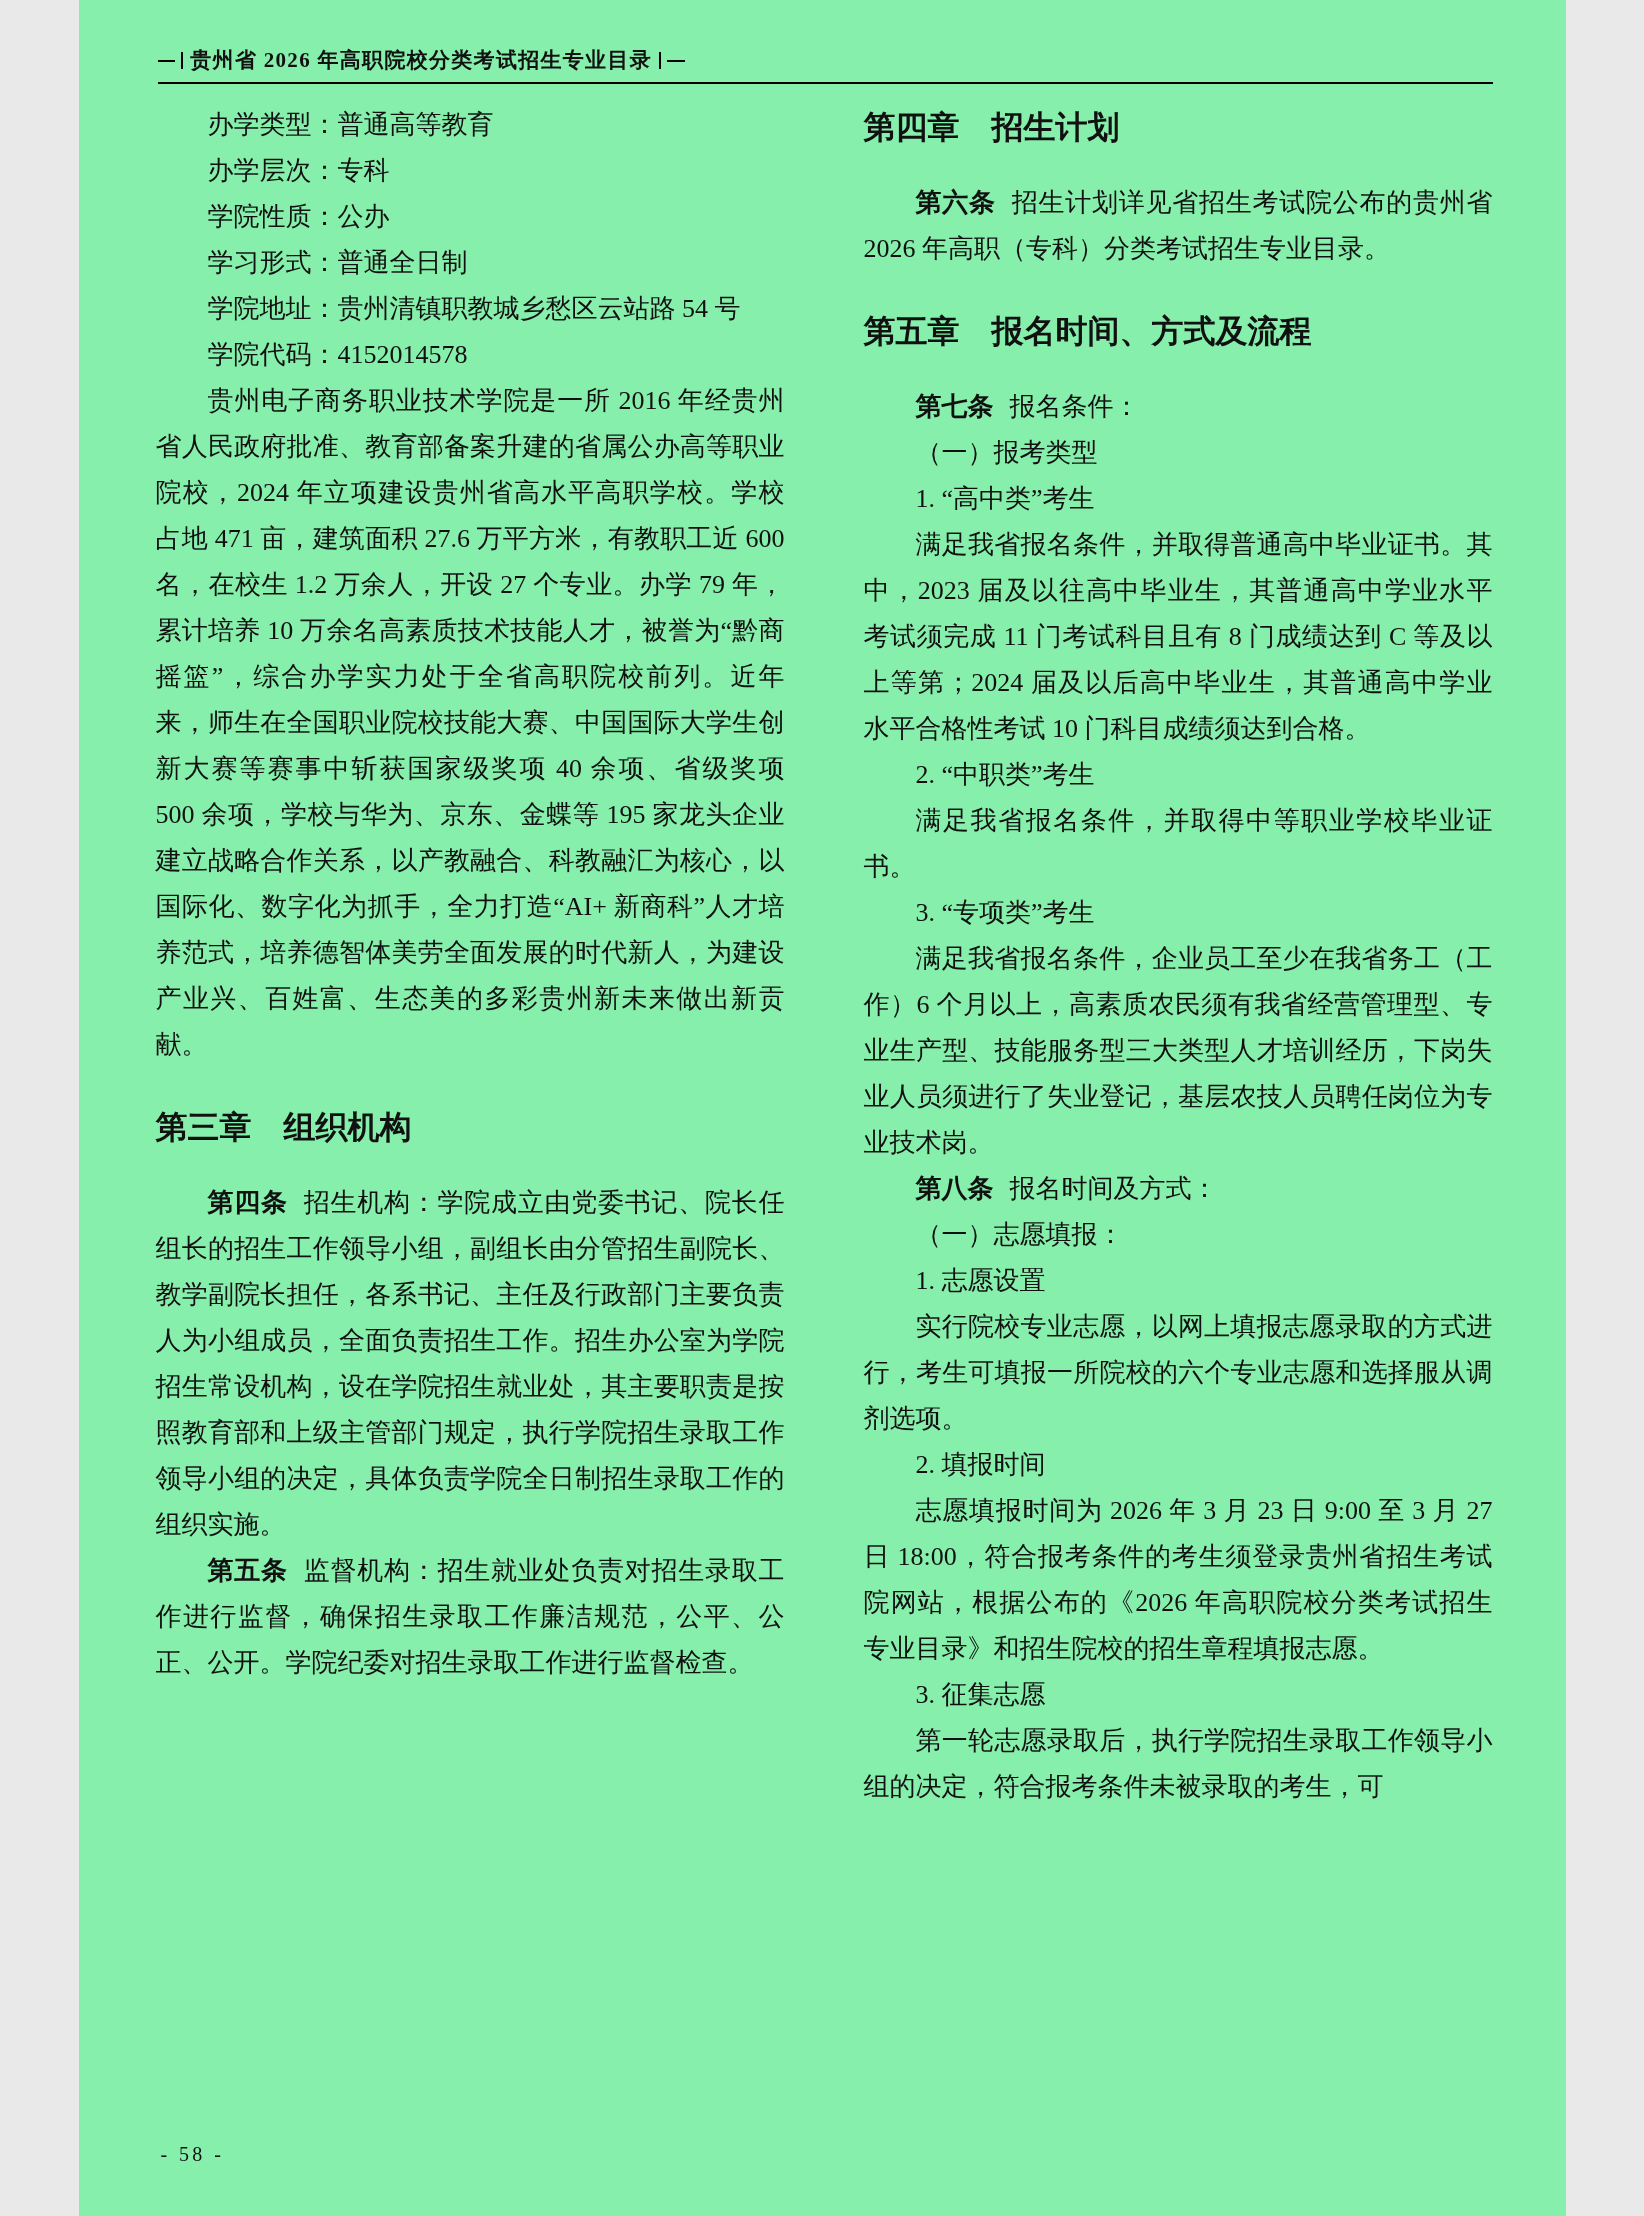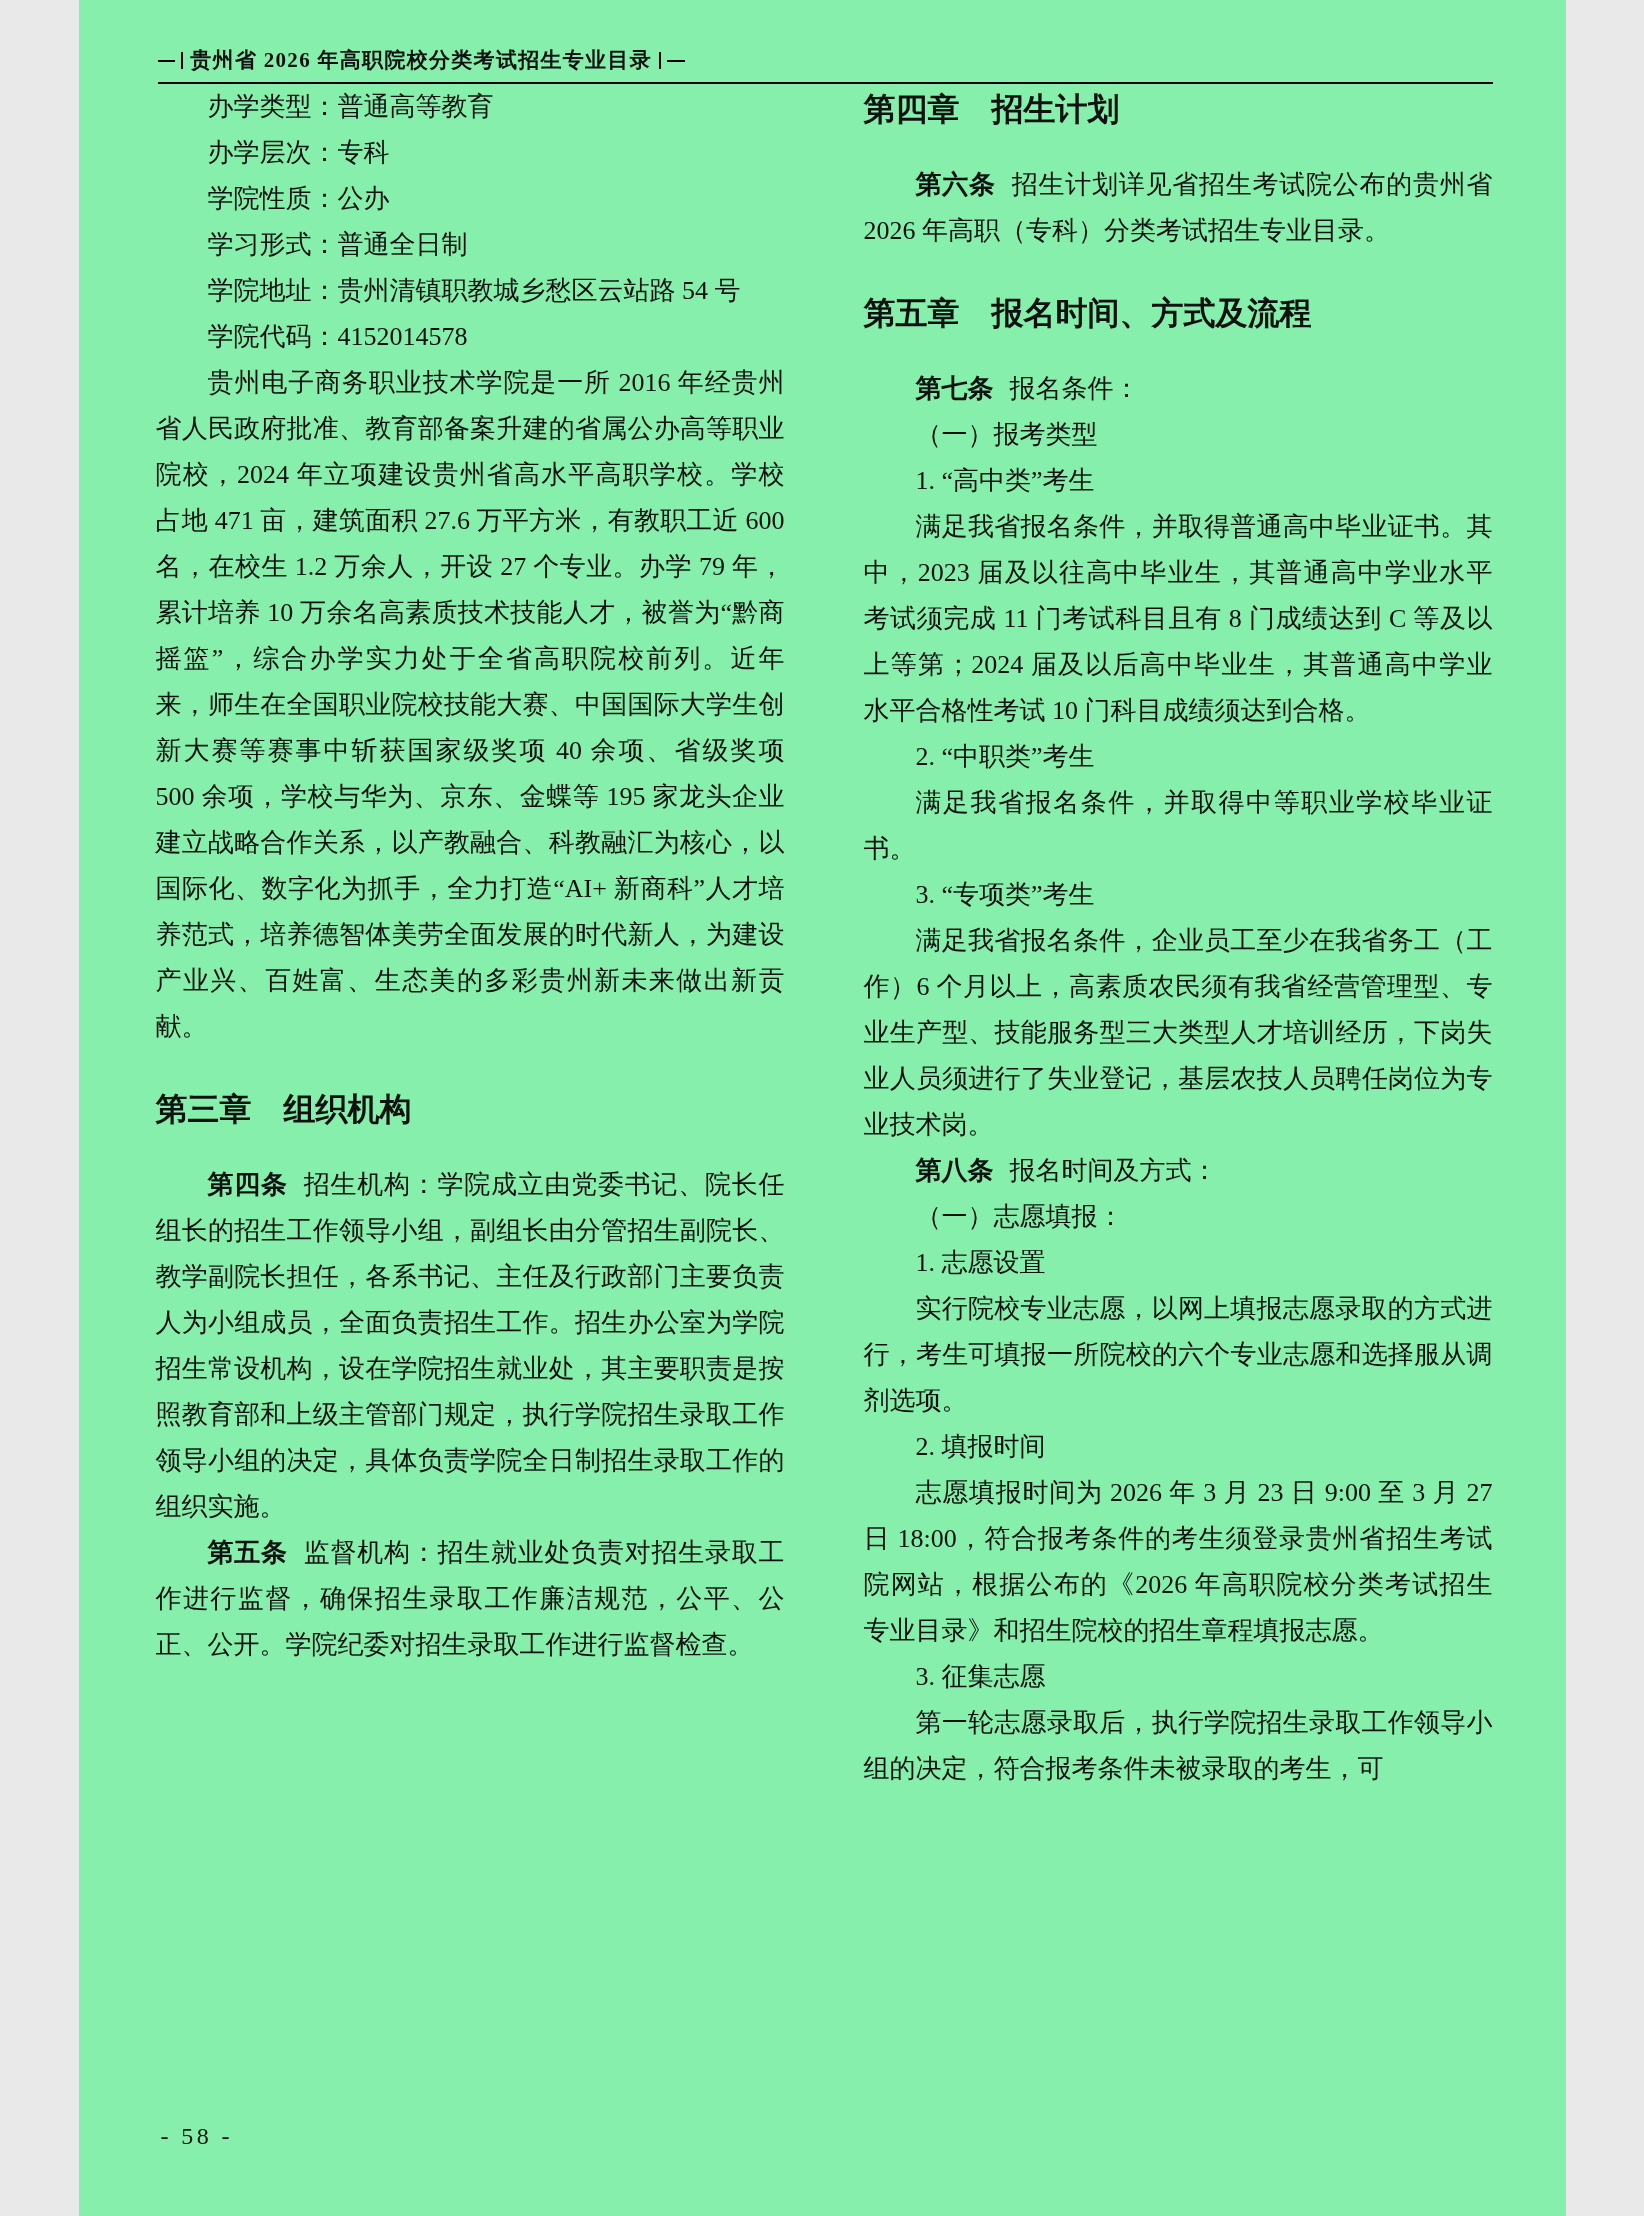--- a/index.html
+++ b/index.html
@@ -29,21 +29,21 @@
     letter-spacing: 1.3px;
     line-height: 27px;
   }
   .tick-h { width: 17.5px; height: 0; border-top: 2px solid #000; }
   .tick-v { width: 0; height: 17.5px; border-left: 2px solid #000; margin: 0 6px; }
   .header-title { padding: 0 1.3px; white-space: nowrap; }
   .header-rule { border-bottom: 2px solid #000; margin-top: 8px; }
   
   .content {
     position: absolute;
-    top: 84px;
+    top: 102px;
     left: 77px;
     right: 73px;
     display: flex;
     gap: 79px;
   }
   .col {
     flex: 1 1 0;
     font-size: 26px;
     line-height: 46px;
     text-align: justify;
@@ -60,22 +60,22 @@
     font-size: 32px;
     line-height: 42px;
     text-indent: 0;
     margin: 38px 0 32px 0;
   }
   .col > .chapter:first-child { margin-top: 4px; }
   
   .footer {
     position: absolute;
     left: 82px;
-    bottom: 66px;
-    font-size: 24px;
+    bottom: 48px;
+    font-size: 20px;
     letter-spacing: 3.4px;
     line-height: 27px;
     font-family: Liberation Serif, serif;
   }
 </style>
 </head>
 <body>
 
 <div class="page">
 

